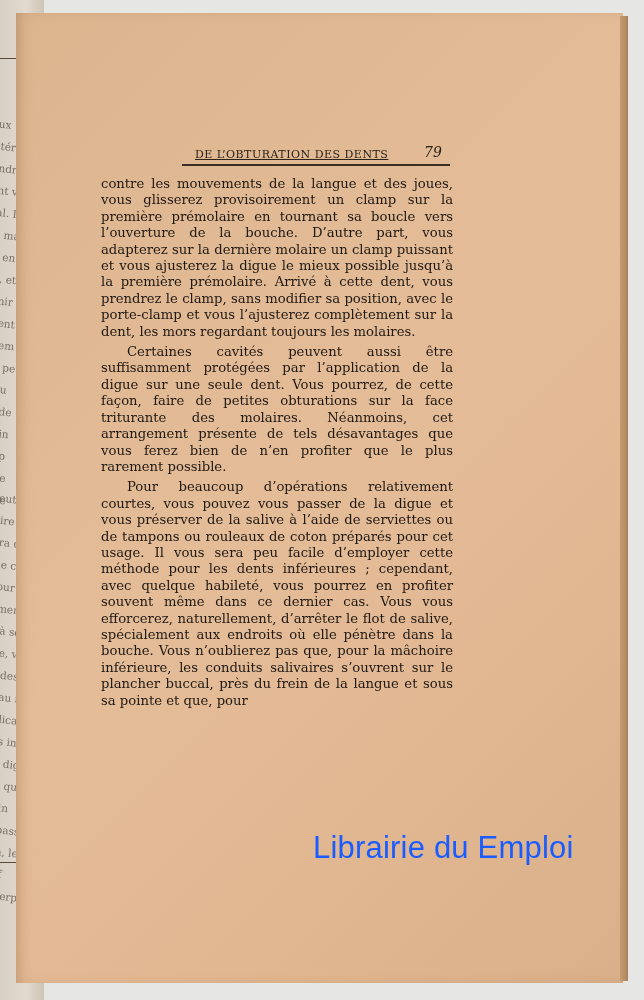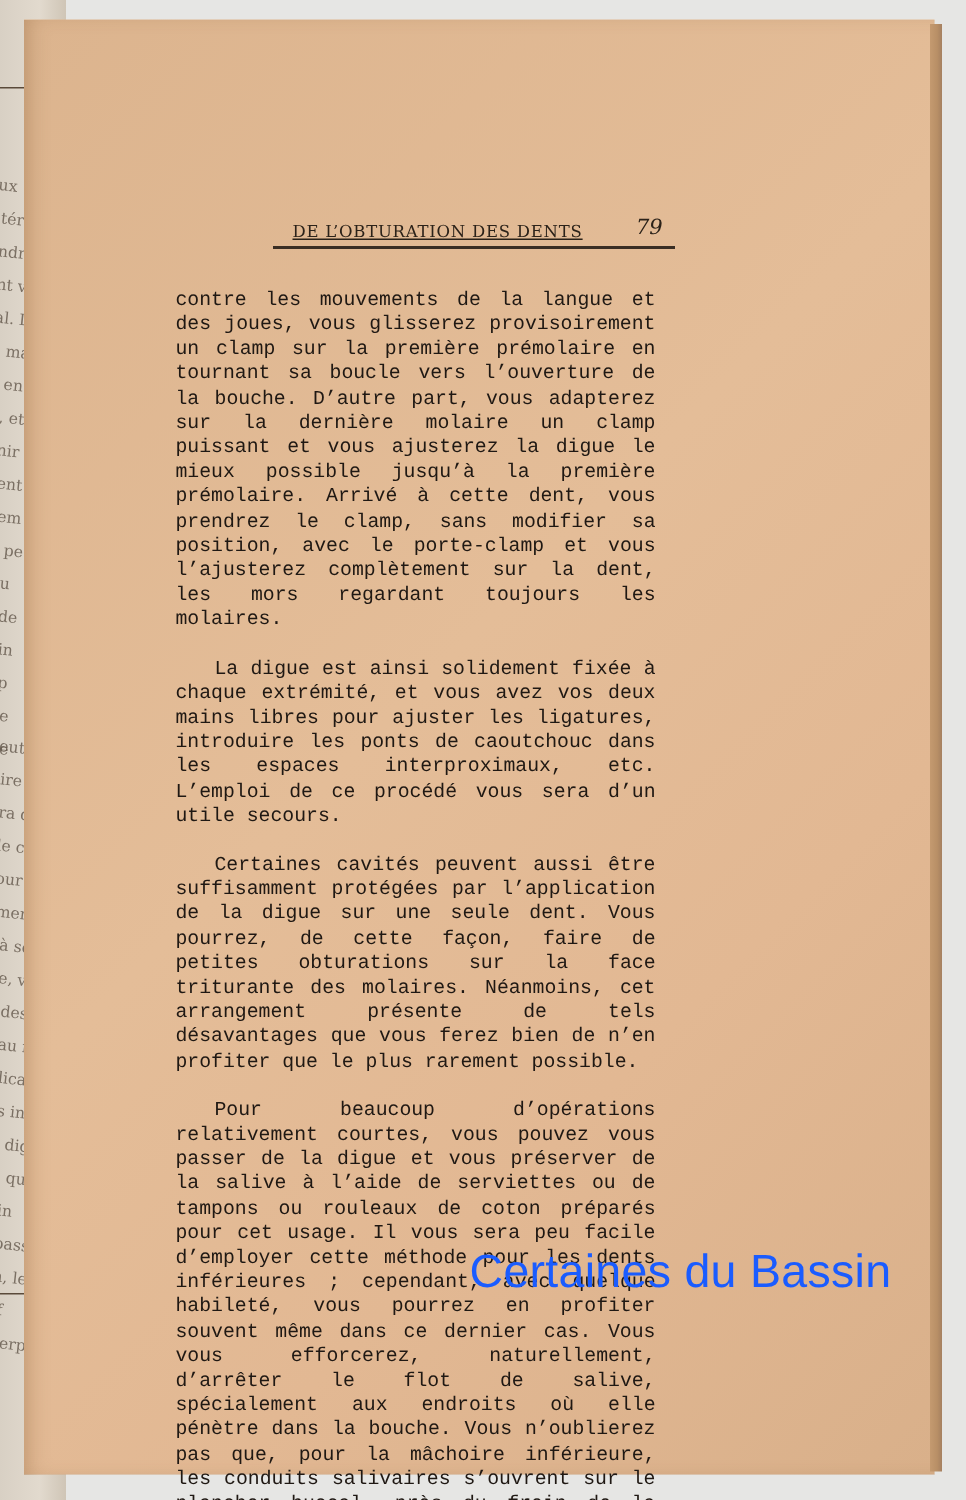--- a/index.html
+++ b/index.html
@@ -45,21 +45,21 @@
   }
   .head-rule {
     position: absolute; left: 182px; top: 164px; width: 268px; height: 2px;
     background: #3a2e24;
   }
   .text-block {
     position: absolute; left: 101px; top: 176px; width: 352px;
     font-size: 13.2px; line-height: 16.4px; color: #1f1813;
     text-align: justify; hyphens: none;
   }
-  .text-block p { margin: 16px; font-family: Liberation Mono, monospace; }
+  .text-block p { margin: 0; }
   .text-block p.indent { text-indent: 26px; margin-top: 4px; }
   .section-heading {
     font-family: "DejaVu Sans", sans-serif; font-weight: bold;
     font-size: 12.4px; line-height: 17px; letter-spacing: 0.2px;
     margin-top: 22px !important; padding-left: 26px; text-indent: -26px;
     text-align: justify;
   }
   .section-heading + p.indent { margin-top: 6px; }
   .watermark {
     position: absolute; left: 313px; top: 830px;
@@ -119,18 +119,17 @@
 
 <div class="page"></div>
 <div class="page-edge"></div>
 
 <div class="running-head">DE L’OBTURATION DES DENTS</div>
 <div class="page-number">79</div>
 <div class="head-rule"></div>
 
 <div class="text-block">
   <p>contre les mouvements de la langue et des joues, vous glisserez provisoirement un clamp sur la première prémolaire en tournant sa boucle vers l’ouverture de la bouche. D’autre part, vous adapterez sur la dernière molaire un clamp puissant et vous ajusterez la digue le mieux possible jusqu’à la première prémolaire. Arrivé à cette dent, vous prendrez le clamp, sans modifier sa position, avec le porte-clamp et vous l’ajusterez complètement sur la dent, les mors regardant toujours les molaires.</p>
-  <p class="indent">La digue est ainsi solidement fixée à chaque extrémité, et vous avez vos deux mains libres pour ajuster les ligatures, introduire les ponts de caoutchouc dans les espaces interproximaux, etc. L’emploi de ce procédé vous sera d’un utile secours.</p>
   <p class="indent">Certaines cavités peuvent aussi être suffisamment protégées par l’application de la digue sur une seule dent. Vous pourrez, de cette façon, faire de petites obturations sur la face triturante des molaires. Néanmoins, cet arrangement présente de tels désavantages que vous ferez bien de n’en profiter que le plus rarement possible.</p>
   <p class="indent">Pour beaucoup d’opérations relativement courtes, vous pouvez vous passer de la digue et vous préserver de la salive à l’aide de serviettes ou de tampons ou rouleaux de coton préparés pour cet usage. Il vous sera peu facile d’employer cette méthode pour les dents inférieures ; cependant, avec quelque habileté, vous pourrez en profiter souvent même dans ce dernier cas. Vous vous efforcerez, naturellement, d’arrêter le flot de salive, spécialement aux endroits où elle pénètre dans la bouche. Vous n’oublierez pas que, pour la mâchoire inférieure, les conduits salivaires s’ouvrent sur le plancher buccal, près du frein de la langue et sous sa pointe et que, pour</p>
 </div>
 
-<div class="watermark" style="color: rgb(26, 92, 255);">Certaines du Bassin</div>
+<div class="watermark" style="color: rgb(26, 92, 255);">Librairie du Emploi</div>
 
 </body></html>

